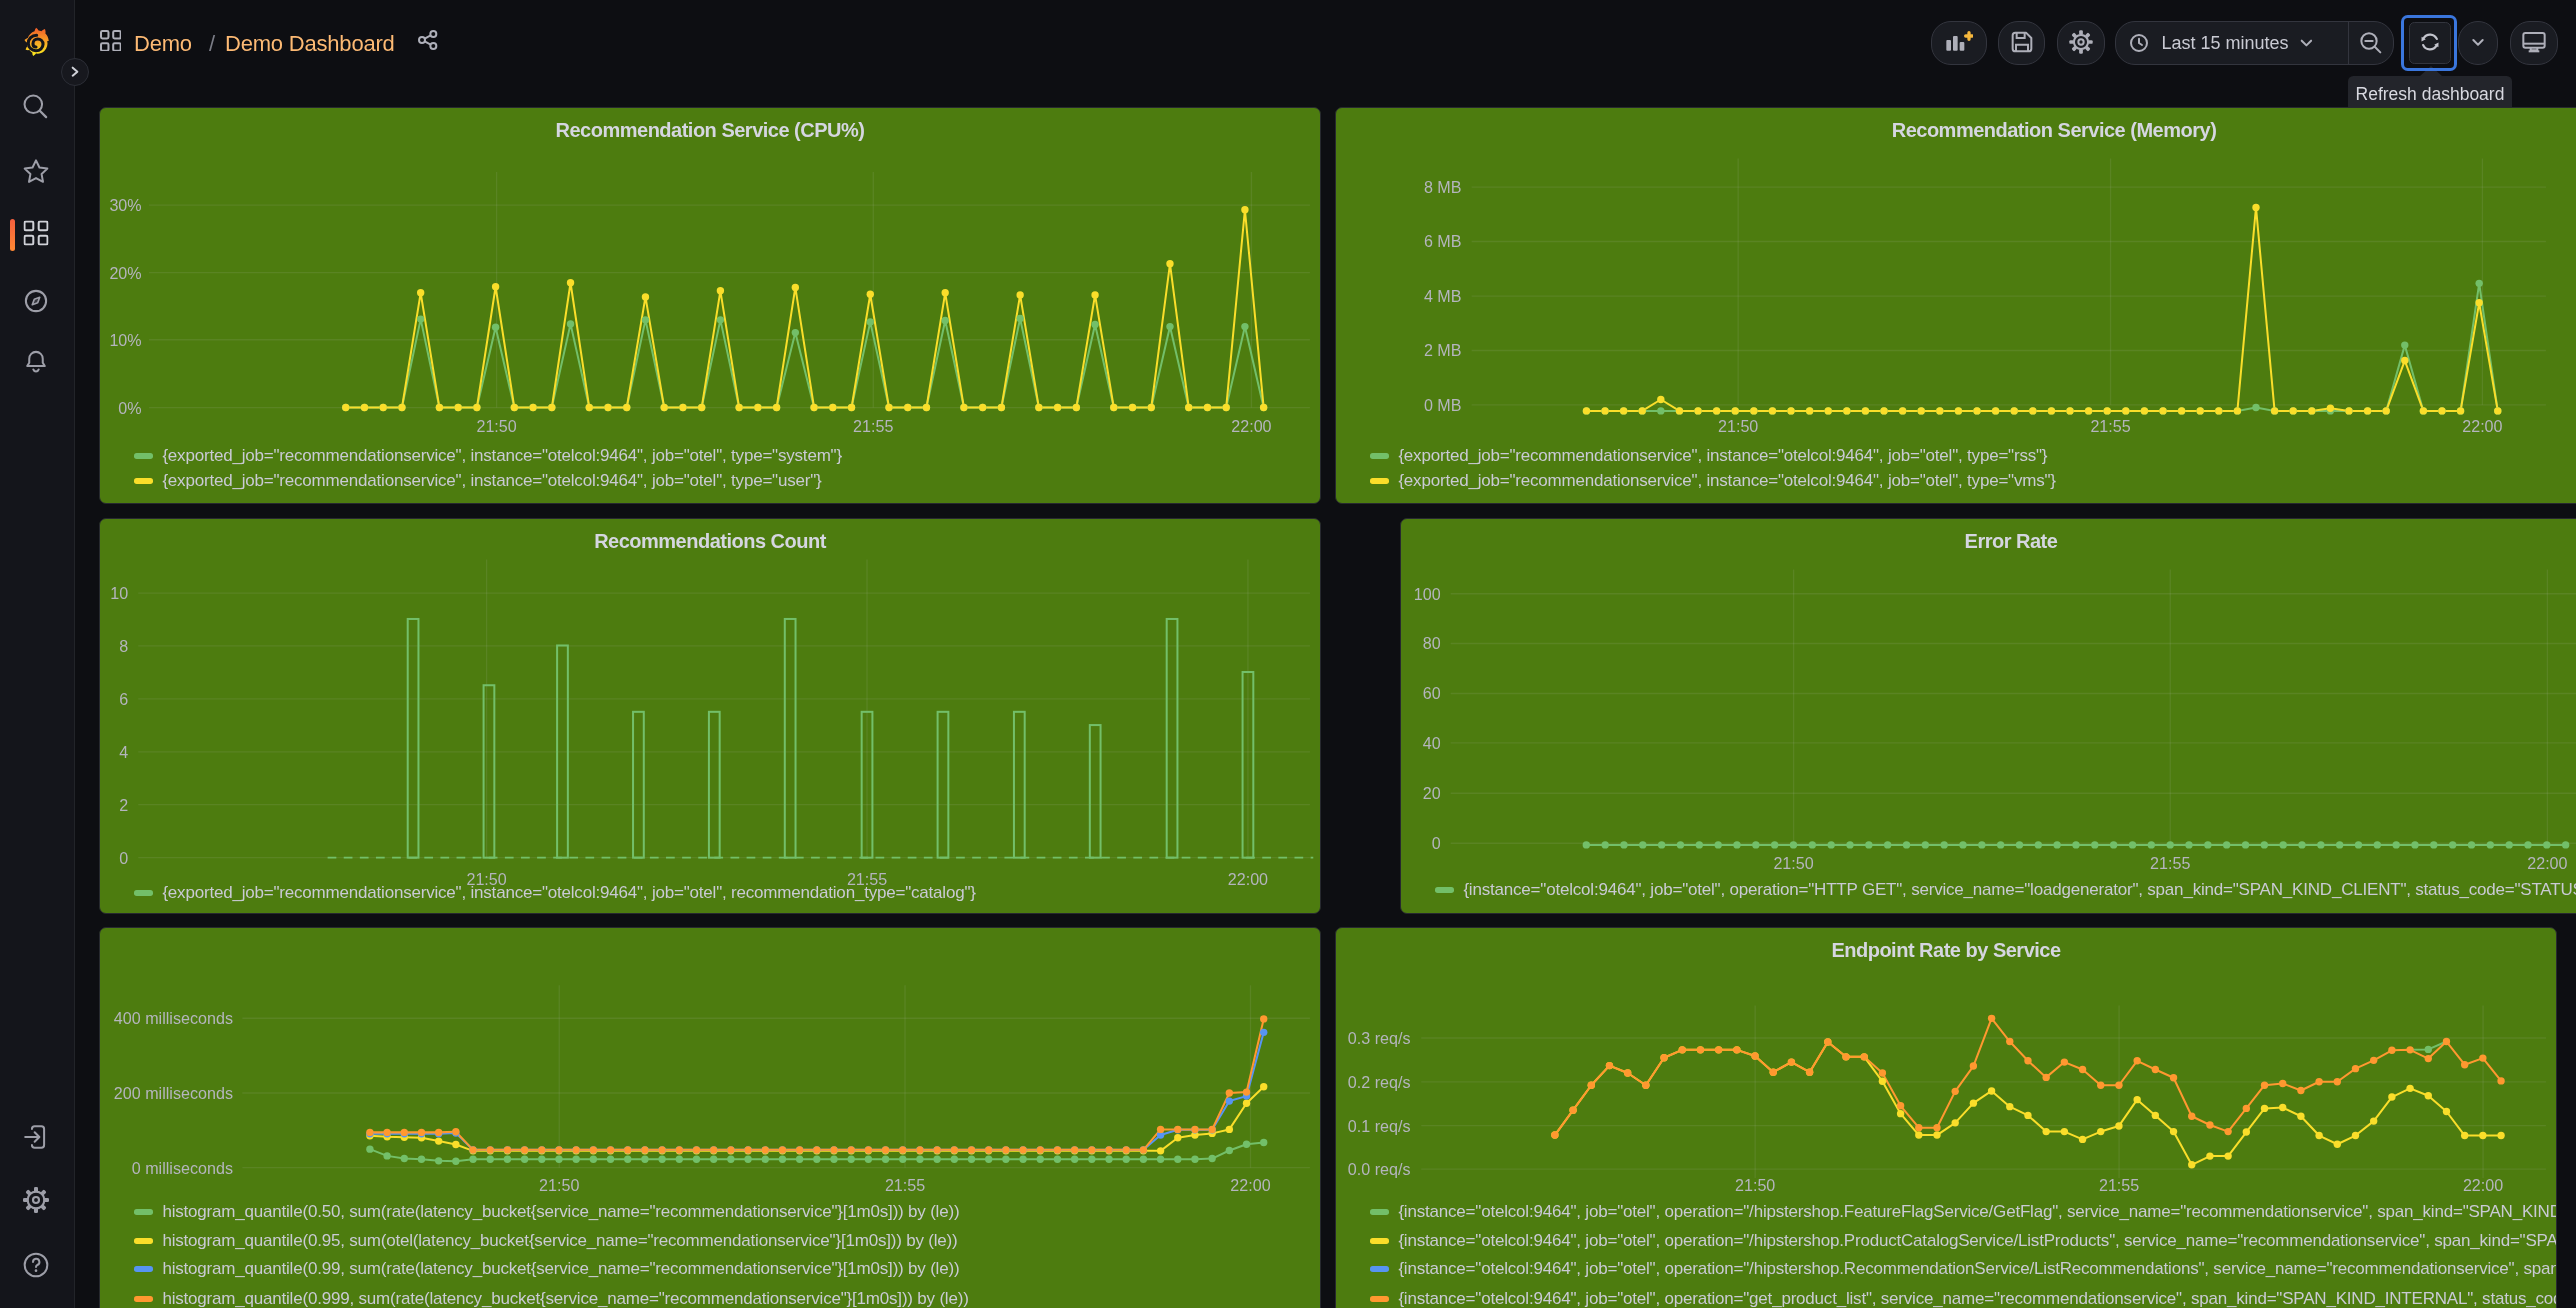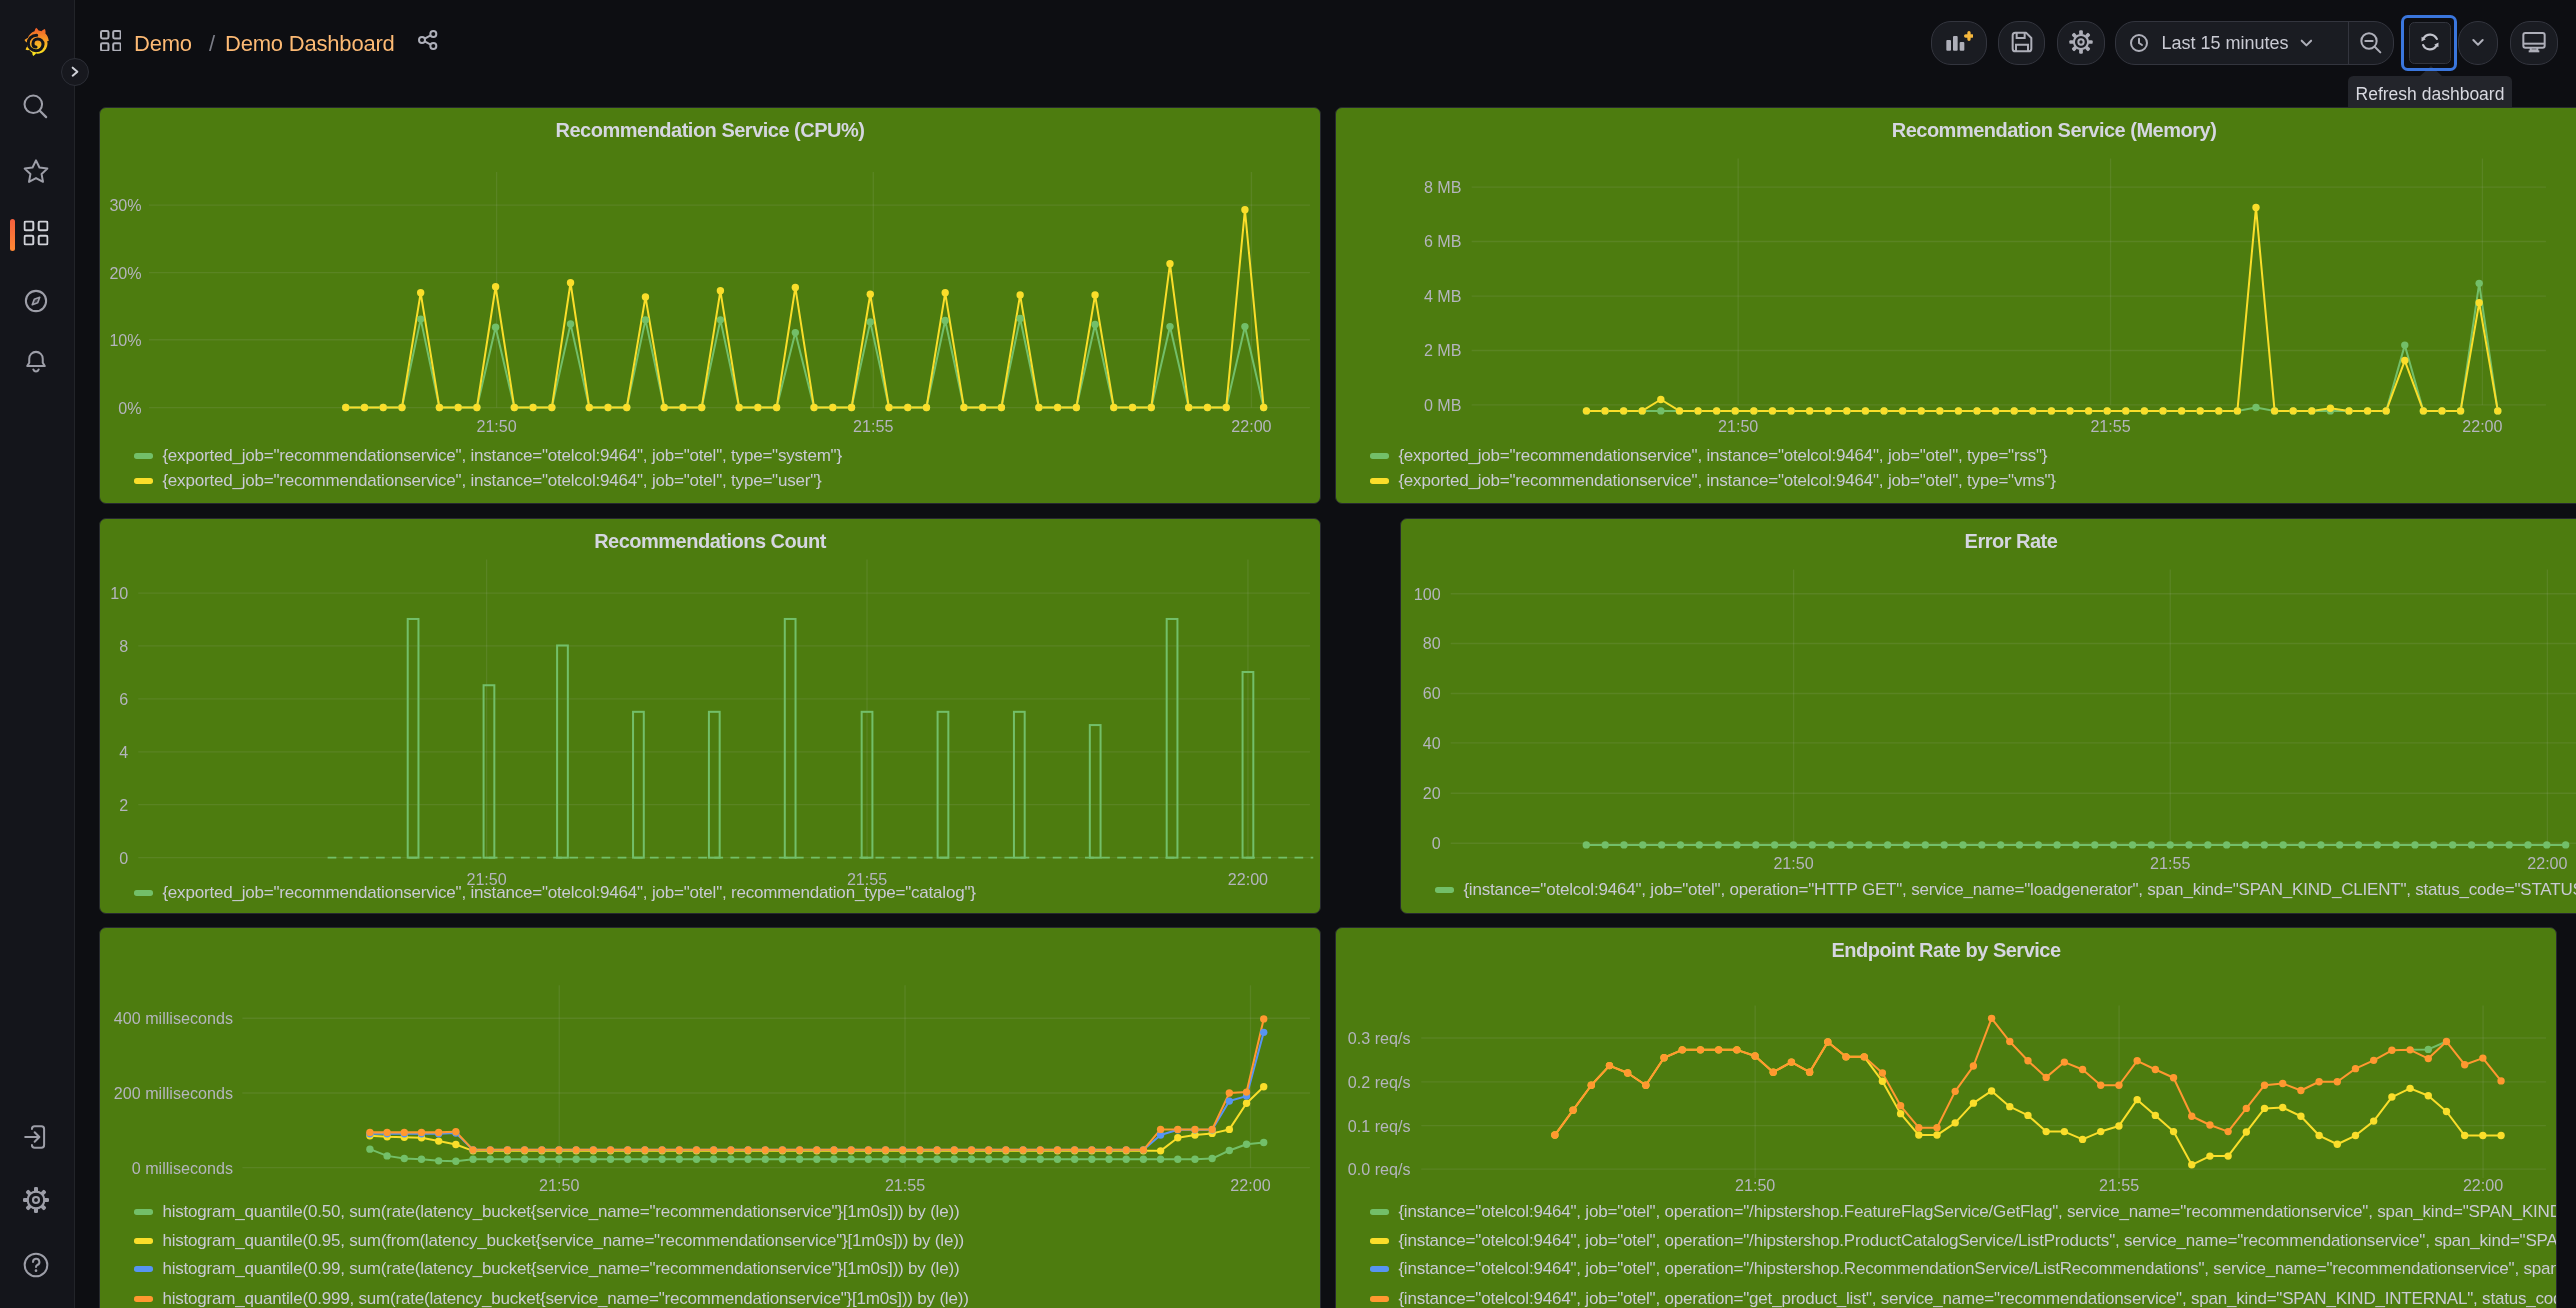--- a/index.html
+++ b/index.html
@@ -785,21 +785,21 @@
       <circle cx="1682.0" cy="245.3" r="5.5" fill="#FF9830"></circle>
       <circle cx="1707.6" cy="244.0" r="5.5" fill="#FF9830"></circle>
       <circle cx="1733.2" cy="135.0" r="5.5" fill="#FF9830"></circle>
     </svg>
     <div class="lrow" style="top:272px;width:1187px">
       <span class="sw" style="background:#73BF69"></span>
       <span class="ltx">histogram_quantile(0.50, sum(rate(latency_bucket{service_name="recommendationservice"}[1m0s])) by (le))</span>
     </div>
     <div class="lrow" style="top:301px;width:1187px">
       <span class="sw" style="background:#FADE2A"></span>
-      <span class="ltx">histogram_quantile(0.95, sum(from(latency_bucket{service_name="recommendationservice"}[1m0s])) by (le))</span>
+      <span class="ltx">histogram_quantile(0.95, sum(otel(latency_bucket{service_name="recommendationservice"}[1m0s])) by (le))</span>
     </div>
     <div class="lrow" style="top:329px;width:1187px">
       <span class="sw" style="background:#5794F2"></span>
       <span class="ltx">histogram_quantile(0.99, sum(rate(latency_bucket{service_name="recommendationservice"}[1m0s])) by (le))</span>
     </div>
     <div class="lrow" style="top:359px;width:1187px">
       <span class="sw" style="background:#FF9830"></span>
       <span class="ltx">histogram_quantile(0.999, sum(rate(latency_bucket{service_name="recommendationservice"}[1m0s])) by (le))</span>
     </div>
   </div>

